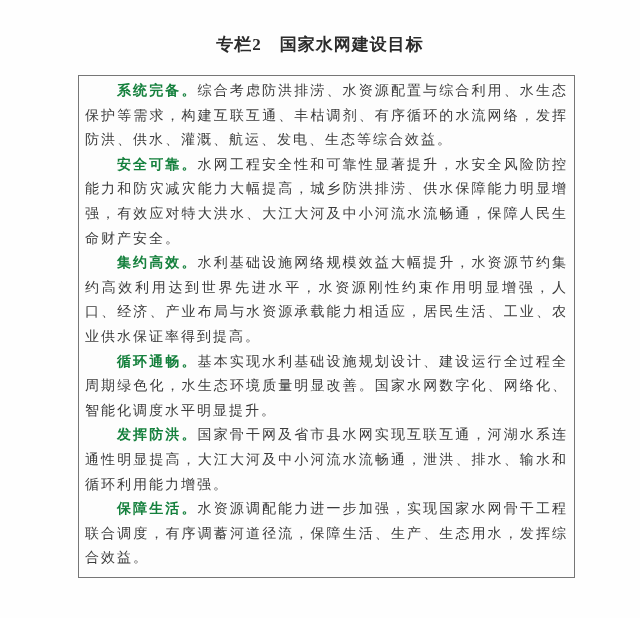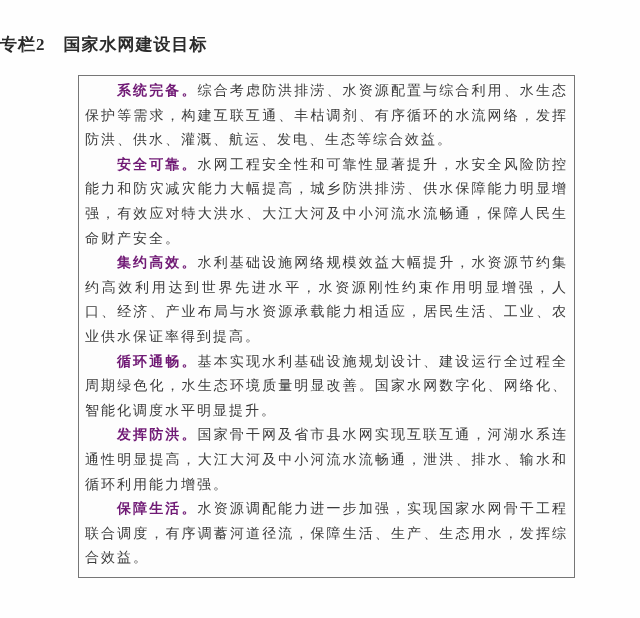--- a/index.html
+++ b/index.html
@@ -14,20 +14,21 @@
     overflow: hidden;
   }
   .page {
     width: 640px;
     height: 618px;
     position: relative;
   }
   .page-title {
     margin: 0;
     padding-top: 34px;
+    text-align: center;
     font-size: 17px;
     font-weight: 700;
     line-height: 21px;
     letter-spacing: 1px;
     color: #2b2b2b;
     white-space: pre;
   }
   .goal-box {
     box-sizing: border-box;
     margin-left: 78px;
@@ -41,21 +42,21 @@
     margin: 0;
     font-size: 14px;
     line-height: 24.6px;
     letter-spacing: 2px;
     color: #3b3b3b;
     text-align: justify;
     text-indent: 32px;
   }
   .goal-box p .para-head {
     font-weight: 700;
-    color: #701a75;
+    color: #15803d;
   }
 </style>
 </head>
 <body>
 
 <div class="page">
 
   <h1 class="page-title">专栏2　国家水网建设目标</h1>
 
   <div class="goal-box">

